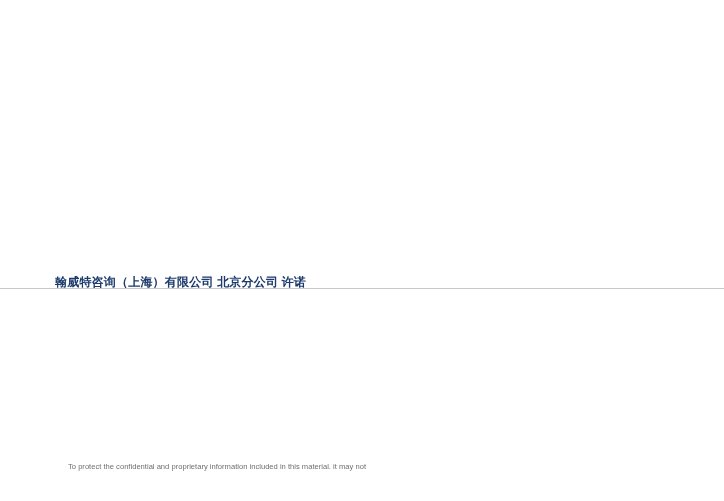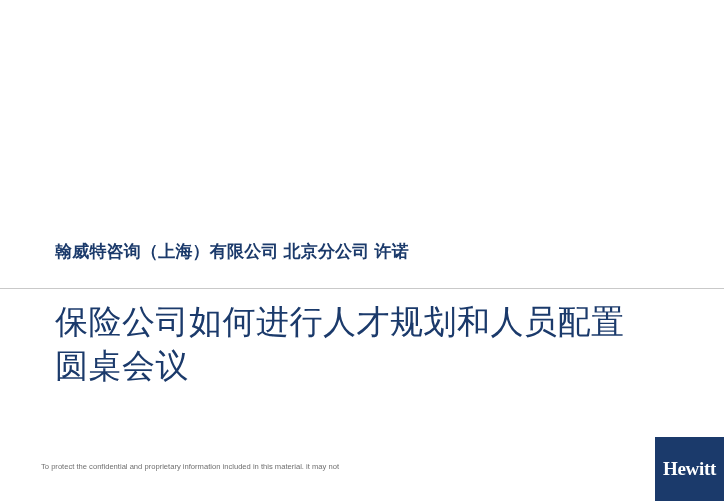--- a/index.html
+++ b/index.html
@@ -15,22 +15,22 @@
   }
   .slide {
     position: relative;
     width: 724px;
     height: 501px;
     background: #ffffff;
   }
   .byline {
     position: absolute;
     left: 55px;
-    top: 240px;
-    font-size: 17px;
+    top: 274px;
+    font-size: 12px;
     font-weight: bold;
     color: #1b3a6b;
     letter-spacing: 0.2px;
     white-space: nowrap;
   }
   .rule {
     position: absolute;
     left: 0;
     top: 288px;
     width: 724px;
@@ -43,21 +43,21 @@
     top: 300px;
     width: 600px;
     font-size: 33px;
     line-height: 44px;
     color: #1b3a6b;
     font-weight: normal;
     letter-spacing: 0.5px;
   }
   .disclaimer {
     position: absolute;
-    left: 41px;
+    left: 68px;
     top: 461px;
     width: 430px;
     font-size: 7.6px;
     line-height: 12px;
     color: #6f6f6f;
   }
   .disclaimer div {
     white-space: nowrap;
   }
   .logo {
@@ -86,23 +86,19 @@
 </style>
 </head>
 <body>
 
 <div class="slide">
 
   <div class="byline">翰威特咨询（上海）有限公司 北京分公司  许诺</div>
 
   <div class="rule"></div>
 
-  <div class="title">保险公司如何进行人才规划和人员配置圆桌会议</div>
 
   <div class="disclaimer">
     <div>To protect the confidential and proprietary information included in this material. it may not</div>
   </div>
 
-  <div class="logo">
-    <div class="logo-text">Hewitt</div>
-  </div>
 
 </div>
 
 </body></html>

